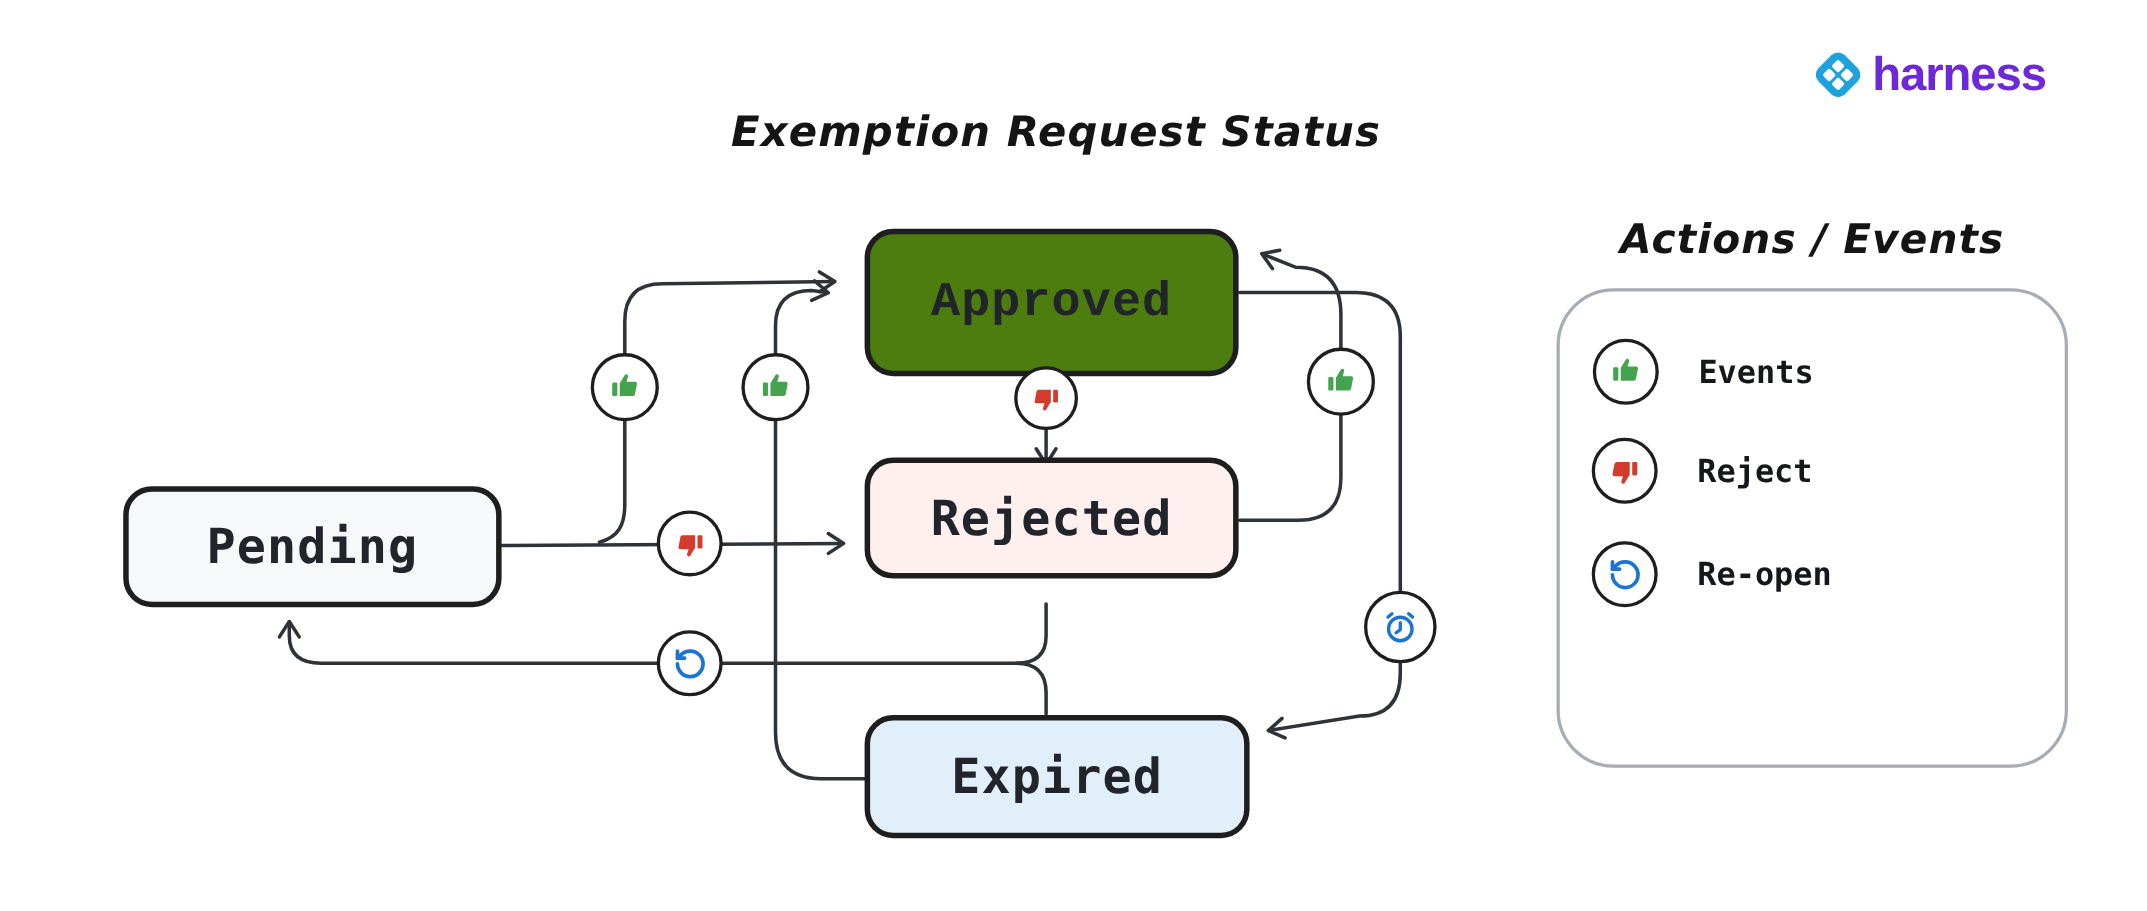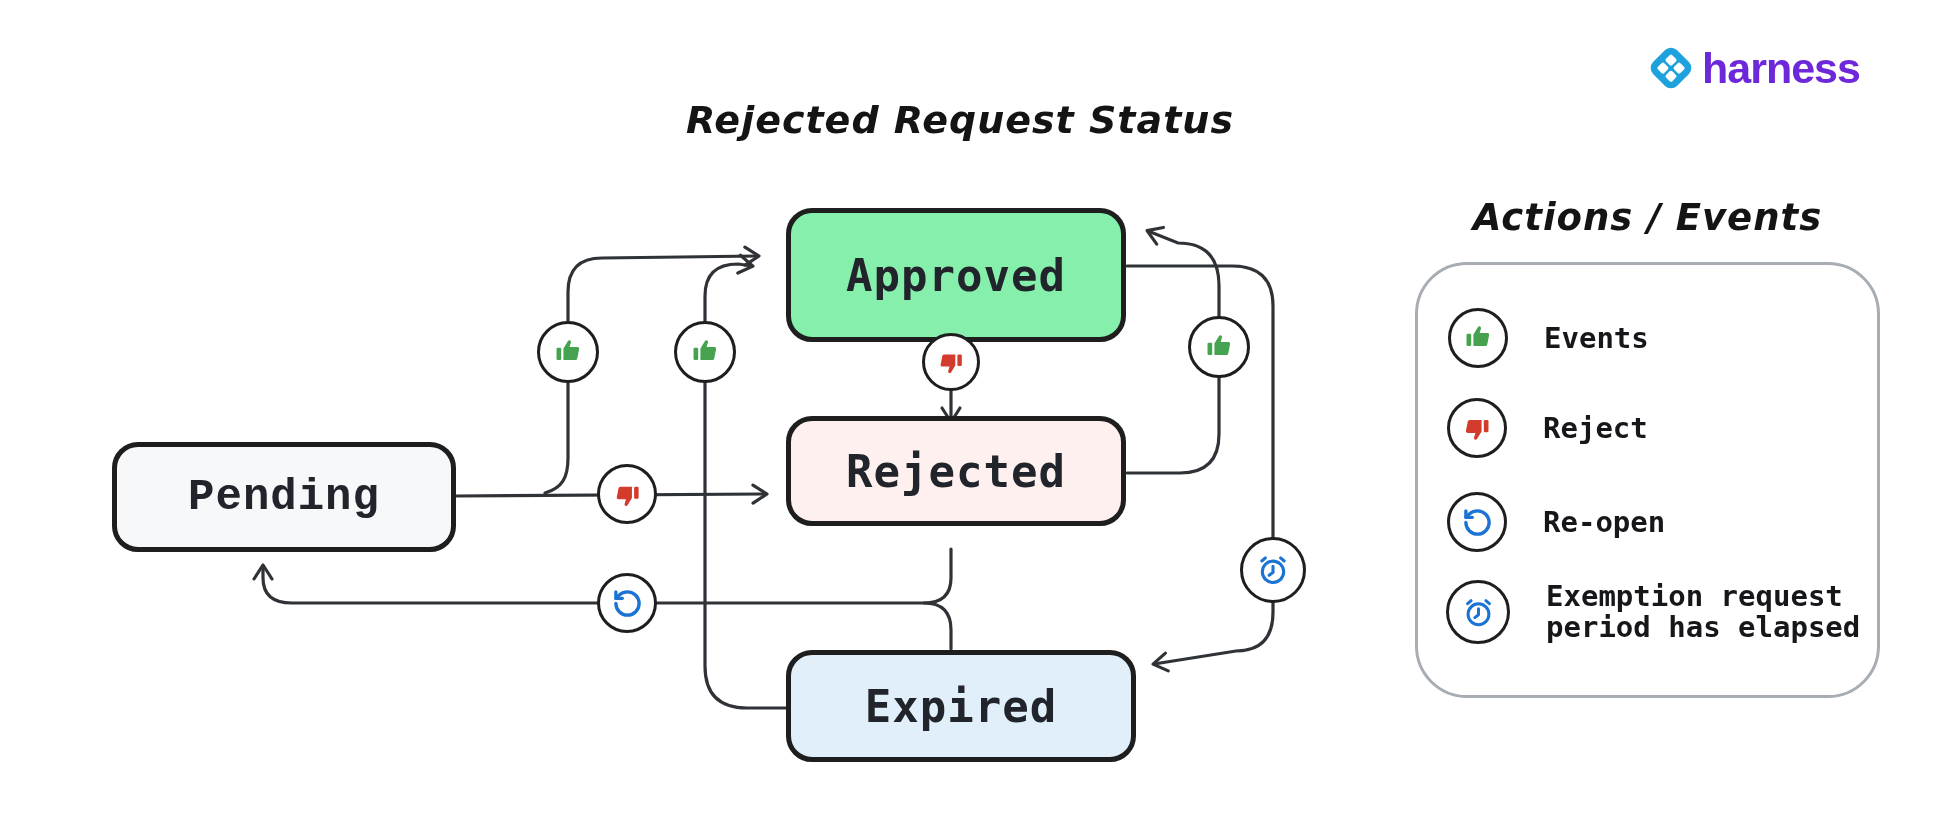--- a/index.html
+++ b/index.html
@@ -4,22 +4,22 @@
 <style>
   html,body{margin:0;padding:0;background:#ffffff;}
   .canvas{position:relative;width:1952px;height:828px;background:#ffffff;overflow:hidden;
           font-family:"DejaVu Sans Mono","Liberation Mono",monospace;color:#1e1e1e;}
   svg.edges{position:absolute;left:0;top:0;width:1952px;height:828px;}
 
   
   .state{position:absolute;border:5px solid #1e1e1e;border-radius:26px;
          display:flex;align-items:center;justify-content:center;box-sizing:border-box;}
   .state-label{font-size:44px;font-weight:bold;letter-spacing:1px;color:#21242a;}
-  .st-pending {left:112px;top:442px;width:344px;height:110px;background:#f7f8fa;font-family:Liberation Mono, monospace;}
-  .st-approved{left:786px;top:208px;width:340px;height:134px;background:#86efac;}
+  .st-pending {left:112px;top:442px;width:344px;height:110px;background:#f7f8fa;}
+  .st-approved{left:786px;top:208px;width:340px;height:134px;background:#4d7c0f;font-family:Liberation Mono, monospace;}
   .st-rejected{left:786px;top:416px;width:340px;height:110px;background:#fdf0ee;}
   .st-expired {left:786px;top:650px;width:350px;height:112px;background:#e1effa;}
 
   
   .badge{position:absolute;background:#ffffff;border:3.2px solid #1e1e1e;border-radius:50%;
          display:flex;align-items:center;justify-content:center;box-sizing:border-box;}
   .badge svg{display:block;}
 
   
   .hand{font-family:"DejaVu Sans","Liberation Sans",sans-serif;font-style:italic;font-weight:600;}
@@ -65,21 +65,21 @@
 
       <path d="M 951 649 L 951 630 Q 951 603 924 603"></path>
       <path d="M 951 549 L 951 578 Q 951 603 924 603 L 292 603 Q 263 603 263 578 L 263 566" marker-end="url(#ah)"></path>
 
       <path d="M 1127 473 L 1180 473 Q 1219 473 1219 434 L 1219 286 Q 1219 243 1178 243 L 1148 231" marker-end="url(#ah)"></path>
 
       <path d="M 1127 266 L 1232 266 Q 1273 266 1273 306 L 1273 612 Q 1273 651 1236 651 L 1154 664" marker-end="url(#ah)"></path>
     </g>
   </svg>
 
-  <div class="diagram-title hand">Rejected Request Status</div>
+  <div class="diagram-title hand">Exemption Request Status</div>
 
   <div class="state st-pending">
     <span class="state-label">Pending</span>
   </div>
   <div class="state st-approved">
     <span class="state-label">Approved</span>
   </div>
   <div class="state st-rejected">
     <span class="state-label">Rejected</span>
   </div>
@@ -164,31 +164,20 @@
   <div class="legend-row" style="left:1447px;top:492px;">
     <span class="legend-circle" style="width:60px;height:60px;">
       <svg width="31" height="31" viewBox="0 0 24 24" fill="none" stroke="#1b73d4" stroke-width="2.6" stroke-linecap="round" stroke-linejoin="round">
         <path d="M3 12a9 9 0 1 0 9-9 9.75 9.75 0 0 0-6.74 2.74L3 8"></path>
         <path d="M3 3v5h5"></path>
       </svg>
     </span>
     <span class="legend-label">Re-open</span>
   </div>
 
-  <div class="legend-row" style="left:1446px;top:580px;">
-    <span class="legend-circle" style="width:64px;height:64px;">
-      <svg width="37" height="37" viewBox="0 0 32 32" fill="none" stroke="#1b73d4" stroke-width="2.6" stroke-linecap="round" stroke-linejoin="round">
-        <circle cx="16" cy="17.5" r="9"></circle>
-        <path d="M16 12.8 V18 L12.8 20.4"></path>
-        <path d="M6.6 8.4 L9.6 5.8"></path>
-        <path d="M25.4 8.4 L22.4 5.8"></path>
-      </svg>
-    </span>
-    <span class="legend-label wrap">Exemption request period has elapsed</span>
-  </div>
 
   <div class="brand">
     <svg width="56" height="56" viewBox="0 0 48 48">
       <g transform="rotate(45 24 24)">
         <rect x="9.5" y="9.5" width="29" height="29" rx="7.5" fill="#1ea2dd"></rect>
         <rect x="15.4" y="15.4" width="7.6" height="7.6" rx="1.6" fill="#ffffff"></rect>
         <rect x="25.2" y="15.4" width="7.6" height="7.6" rx="1.6" fill="#ffffff"></rect>
         <rect x="15.4" y="25.2" width="7.6" height="7.6" rx="1.6" fill="#ffffff"></rect>
         <rect x="25.2" y="25.2" width="7.6" height="7.6" rx="1.6" fill="#ffffff"></rect>
       </g>

